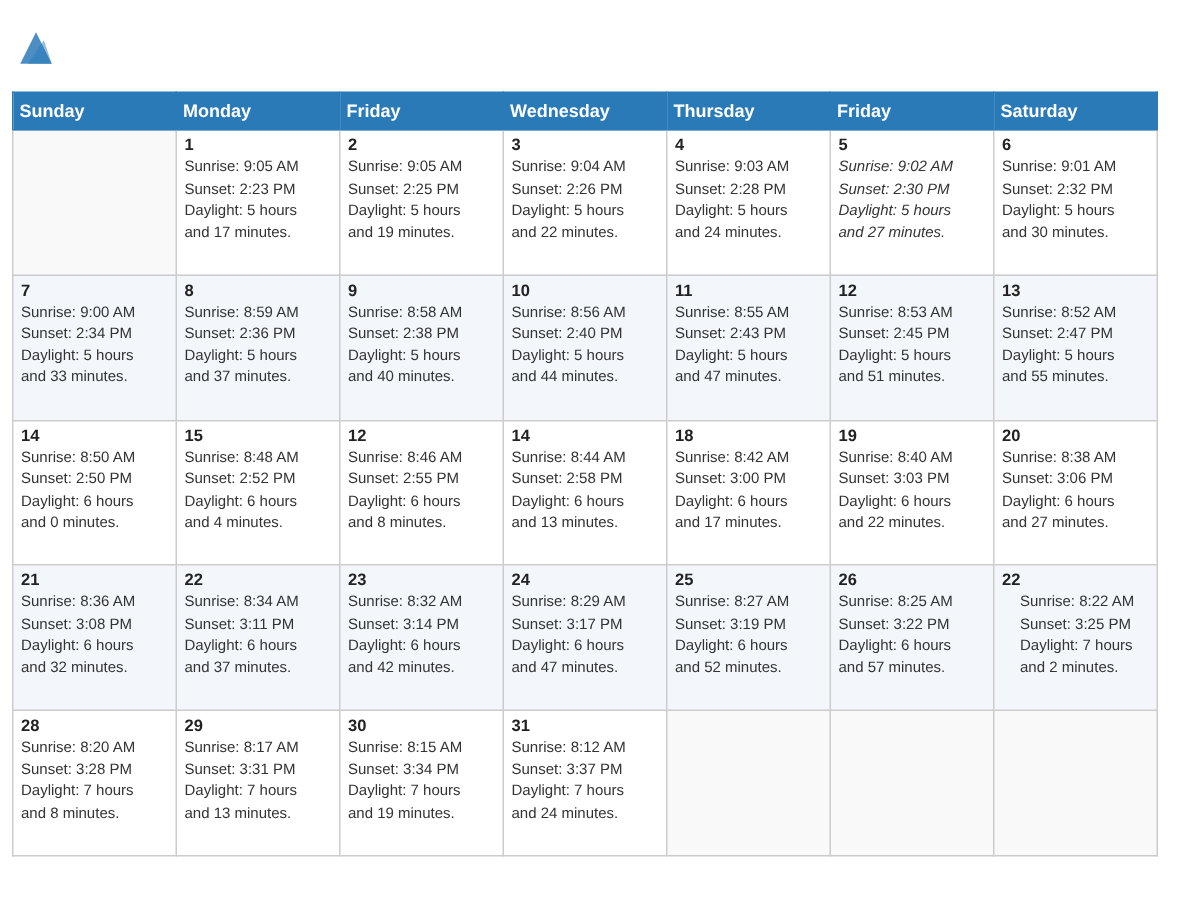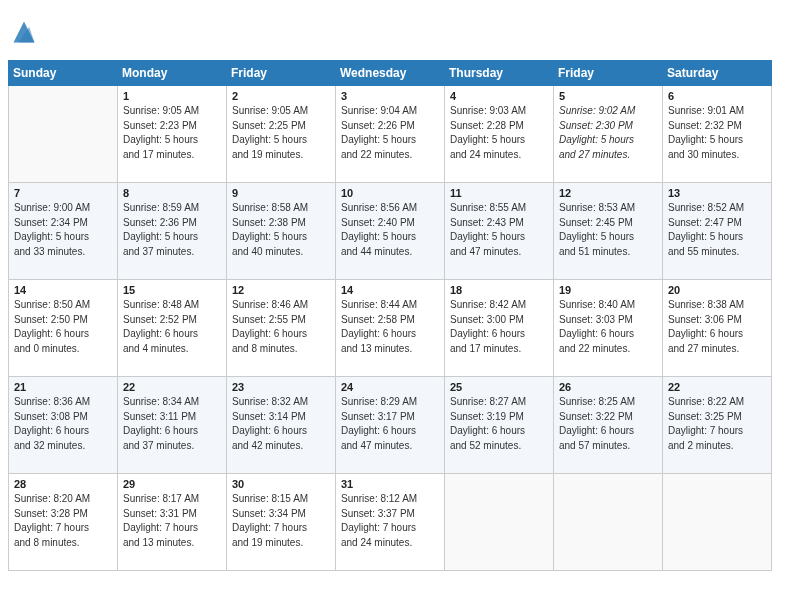--- a/index.html
+++ b/index.html
@@ -323,21 +323,21 @@
           </td>
           <td>
             <span class="day-num">26</span>
             <div class="day-info" style="white-space: pre-line;">Sunrise: 8:25 AM
 Sunset: 3:22 PM
 Daylight: 6 hours
 and 57 minutes.</div>
           </td>
           <td>
             <span class="day-num">22</span>
-            <div class="day-info" style="white-space: pre-line;">Sunrise: 8:22 AM
+            <div class="day-info" style="white-space: pre-line; margin-left: 12px;">Sunrise: 8:22 AM
 Sunset: 3:25 PM
 Daylight: 7 hours
 and 2 minutes.</div>
           </td>
         </tr>
         <tr>
           <td>
             <span class="day-num">28</span>
             <div class="day-info" style="white-space: pre-line;">Sunrise: 8:20 AM
 Sunset: 3:28 PM

